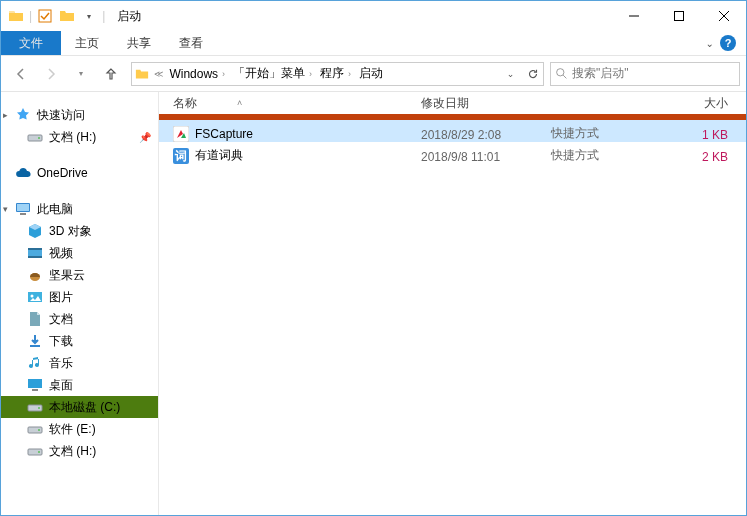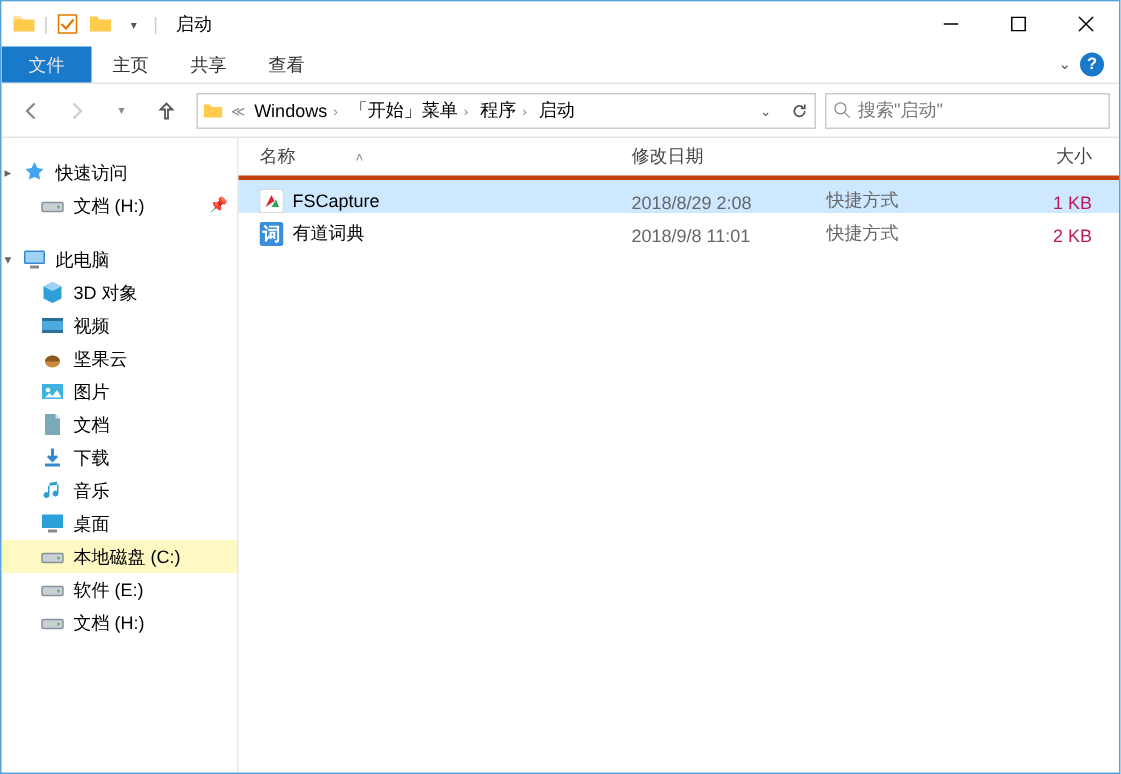--- a/index.html
+++ b/index.html
@@ -29,26 +29,26 @@
 .addr-drop, .addr-refresh { width: 22px; height: 22px; display: flex; align-items: center; justify-content: center; color: #555; border-left: 1px solid transparent; }
 .searchbox { width: 190px; height: 24px; border: 1px solid #ccc; display: flex; align-items: center; padding: 0 4px; color: #777; gap: 4px; }
 
 .body { flex: 1; display: flex; overflow: hidden; }
 .nav { width: 158px; border-right: 1px solid #e8e8e8; overflow-y: auto; padding-top: 12px; }
 .nav .group { margin-bottom: 14px; }
 .nav .item { height: 22px; display: flex; align-items: center; padding-left: 22px; gap: 6px; position: relative; }
 .nav .item.head { padding-left: 14px; }
 .nav .item.head .exp { position:absolute; left:2px; font-size:9px; color:#666; }
 .nav .item.child { padding-left: 26px; }
-.nav .item.selected { background: #fef9c3; }
+.nav .item.selected { background: #4d7c0f; }
 .nav .pin { margin-left: auto; margin-right: 6px; color: #888; font-size: 10px; }
 .nav .icon { width: 16px; height: 16px; display: inline-flex; align-items:center; justify-content:center; }
 
 .content { flex: 1; display: flex; flex-direction: column; }
-.cols { height: 28px; display: flex; align-items: center; border-bottom: 3px solid #c2410c; padding-left: 8px; color: #444; }
+.cols { height: 28px; display: flex; align-items: center; border-bottom: 6px solid #c2410c; padding-left: 8px; color: #444; }
 .cols .col { padding: 0 6px; }
 .cols .col.name { width: 248px; display:flex; align-items:center; gap:40px; }
 .cols .col.date { width: 130px; }
 .cols .col.type { width: 112px; }
 .cols .col.size { flex: 1; text-align: right; padding-right: 18px; }
 
 .rows { flex: 1; }
 .row { height: 22px; display: flex; align-items: flex-end; padding-left: 8px; }
 .row.selected { background: #cde8ff; }
 .row .c { padding: 0 6px; }
@@ -199,20 +199,30 @@
               <rect x="1" y="5" width="14" height="6" rx="1" fill="#c8cfd6"></rect>
               <rect x="1" y="5" width="14" height="6" rx="1" fill="none" stroke="#8a9198"></rect>
               <circle cx="12" cy="8" r="1" fill="#5bbf5b"></circle>
             </svg>
           </span>
         <span>文档 (H:)</span>
         <span class="pin">📌</span>
       </div>
     </div>
 
+    <div class="group">
+      <div class="item head">
+        <span class="icon ic-cloud">
+            <svg width="16" height="12" viewBox="0 0 16 12">
+              <path fill="#0a64a4" d="M4 10a3 3 0 0 1 .3-6A4 4 0 0 1 12 4a3 3 0 0 1 1 6z"></path>
+            </svg>
+          </span>
+        <span>OneDrive</span>
+      </div>
+    </div>
 
     <div class="group">
       <div class="item head">
         <span class="exp">▾</span>
         <span class="icon ic-pc">
             <svg width="16" height="14" viewBox="0 0 16 14">
               <rect x="1" y="1" width="14" height="9" rx="1" fill="#3587cf"></rect>
               <rect x="2" y="2" width="12" height="7" fill="#9fd3f6"></rect>
               <rect x="5" y="11" width="6" height="2" fill="#888"></rect>
             </svg>

